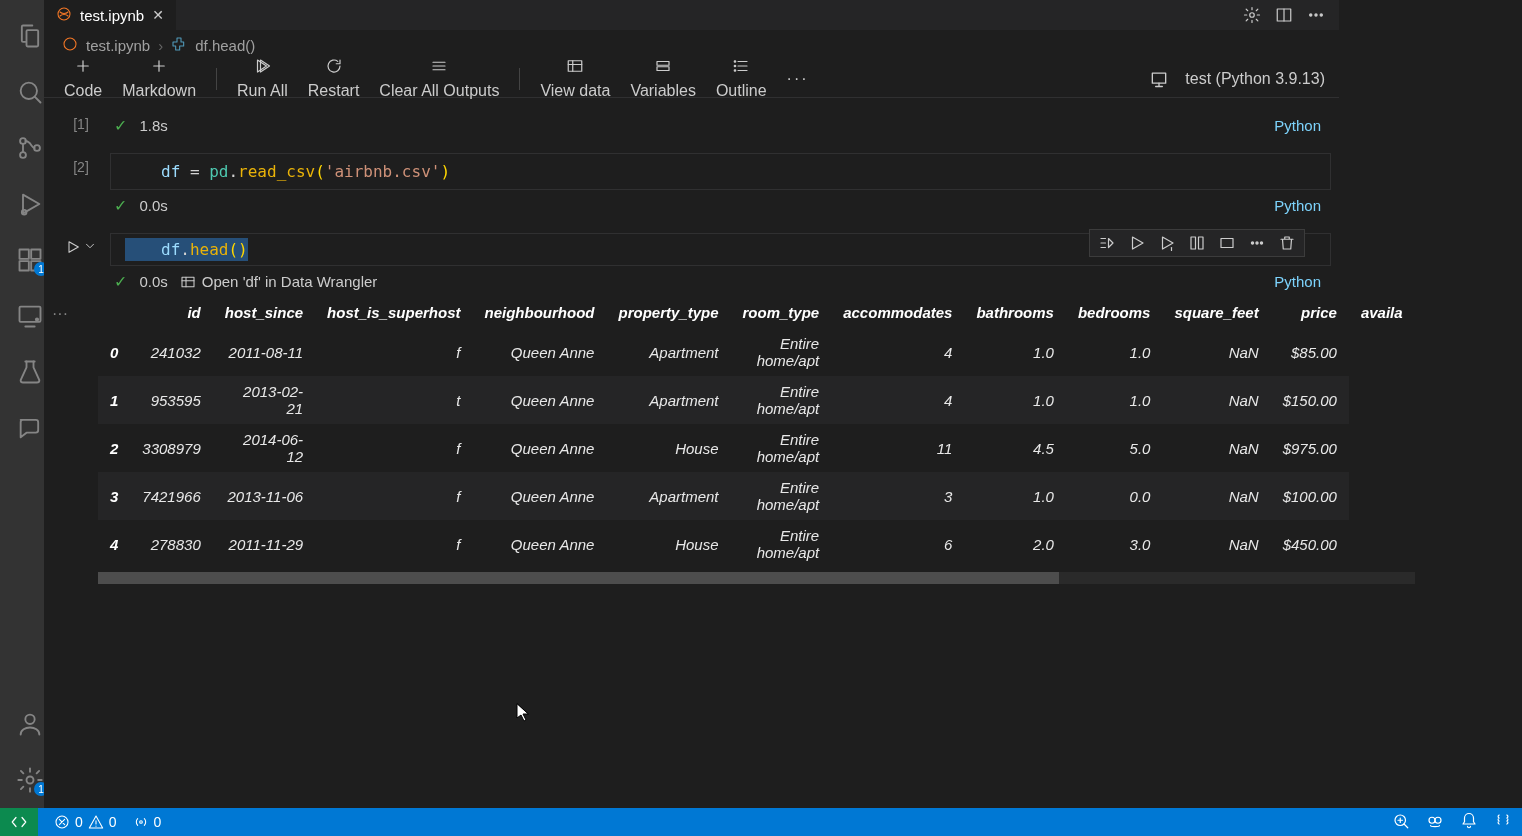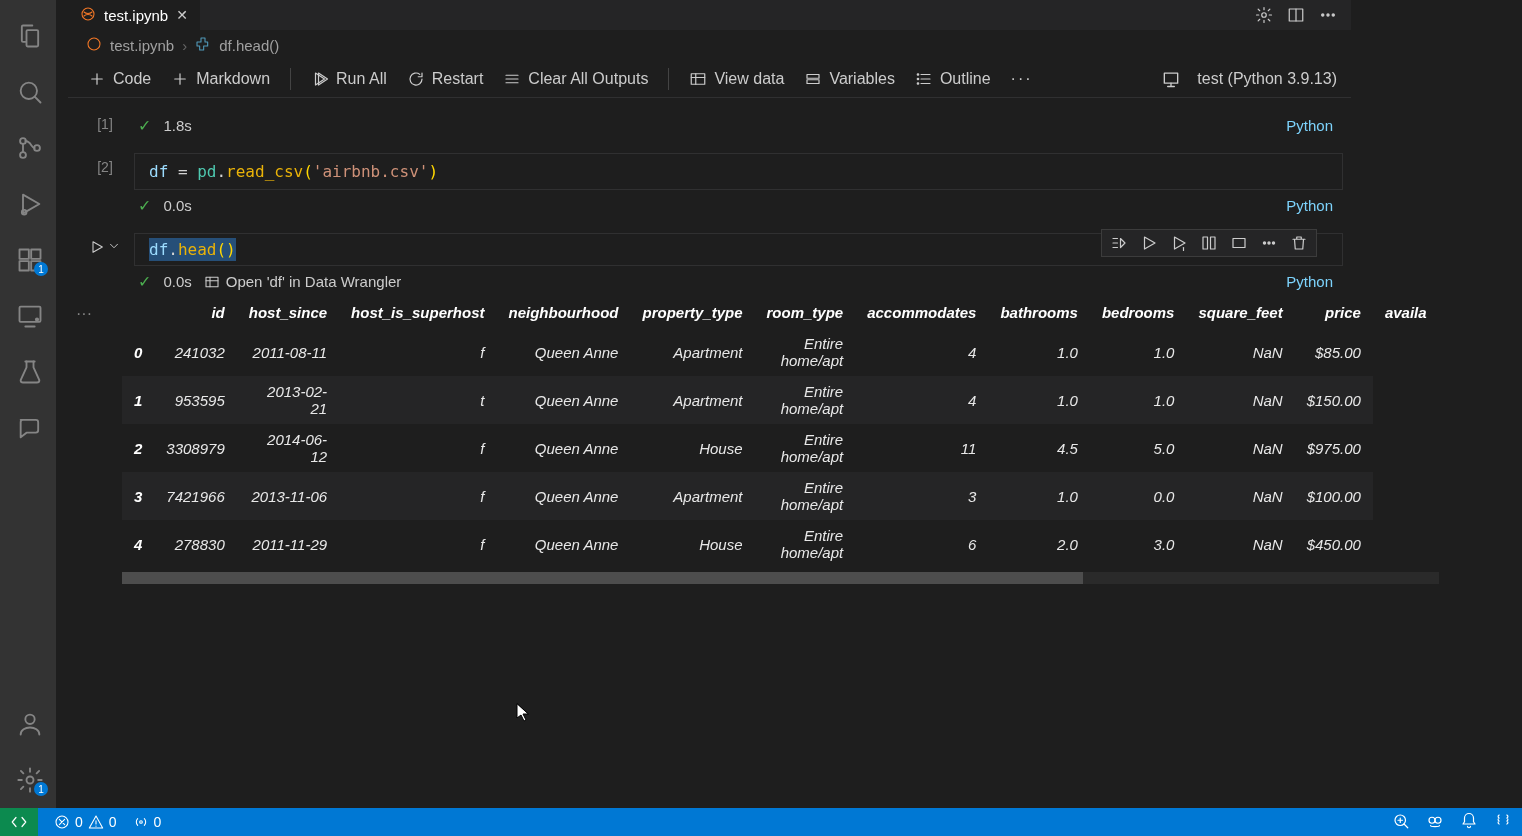--- a/index.html
+++ b/index.html
@@ -30,24 +30,23 @@
 .activity-bar .spacer { flex: 1; }
 .badge {
   position:absolute; bottom:-2px; right:-4px;
   background:#0078d4; color:white; font-size:10px; border-radius:8px;
   min-width:14px; height:14px; display:flex; align-items:center; justify-content:center; padding:0 3px;
 }
 
 
 .main {
   position: absolute;
-  left: 56px; top: 0;
+  left: 44px; top: 0;
   width: 1295px; height: 808px;
   background: #1e1e1e;
-  padding-left: 12px;
 }
 
 
 .tab-bar {
   height: 30px;
   background: #252526;
   display: flex;
   align-items: stretch;
 }
 .tab {
@@ -79,21 +78,21 @@
 .nb-toolbar {
   height: 38px;
   display: flex;
   align-items: center;
   padding: 0 14px;
   gap: 8px;
   border-bottom: 1px solid #303031;
 }
 .nb-toolbar .btn {
   display:flex; align-items:center; gap:7px;
-  color:#cccccc; font-size:16px; padding: 4px 6px; cursor:pointer;
+  color:#cccccc; font-size:16px; padding: 4px 6px; cursor:pointer;flex-direction:column;
 }
 .nb-toolbar .divider { width:1px; height:22px; background:#444; margin:0 6px;}
 .nb-toolbar .spacer { flex:1; }
 .nb-toolbar .kernel { display:flex; align-items:center; gap:16px; color:#cccccc; font-size:16px;}
 .nb-toolbar .more-dots { color:#cccccc; margin-left: 6px; letter-spacing:2px;}
 
 
 .cells { padding: 12px 8px 0 8px; }
 .cell-row { display:flex; align-items:flex-start; margin-bottom: 18px;}
 .cell-gutter { width: 58px; display:flex; flex-direction:column; align-items:center; gap:6px; padding-top:6px;}
@@ -101,21 +100,21 @@
 .cell-body { flex:1; background:#1e1e1e; }
 .code-block { background:#1e1e1e; border:1px solid #303031; padding: 8px 14px; font-family: Menlo, Consolas, monospace; font-size:16px;}
 .status-line { display:flex; align-items:center; gap:12px; padding:6px 4px 0 4px; font-size:15px;}
 .check { color:#4caf50; font-size:16px; }
 .status-line .lang { margin-left:auto; color:#7dd3fc; padding-right:6px;}
 .data-wrangler-link { color:#cccccc; display:flex; align-items:center; gap:6px;}
 
 
 .kw { color:#c586c0; }
 .mod { color:#4ec9b0; }
-.var { color:#9cdcfe; }
+.var { color:#9cdcfe;margin-left:36px; }
 .func { color:#eab308; }
 .str { color:#ce9178; }
 .op { color:#d4d4d4; }
 .paren { color:#ffd700; }
 
 
 .cell-toolbar {
   position:absolute; right:26px;
   display:flex; gap:12px;
   background:#252526; border:1px solid #3c3c3c; padding:4px 8px;

